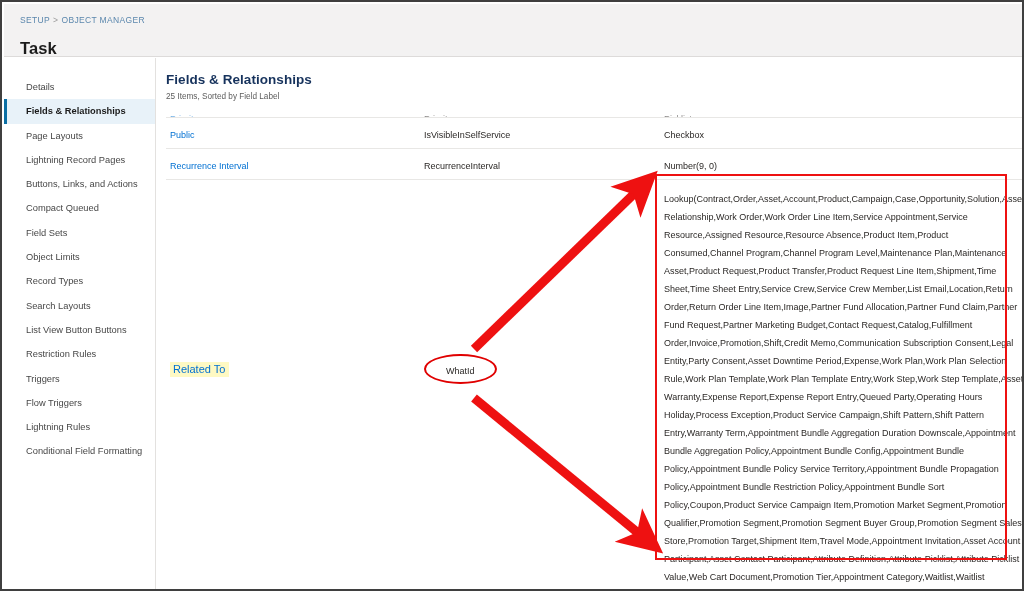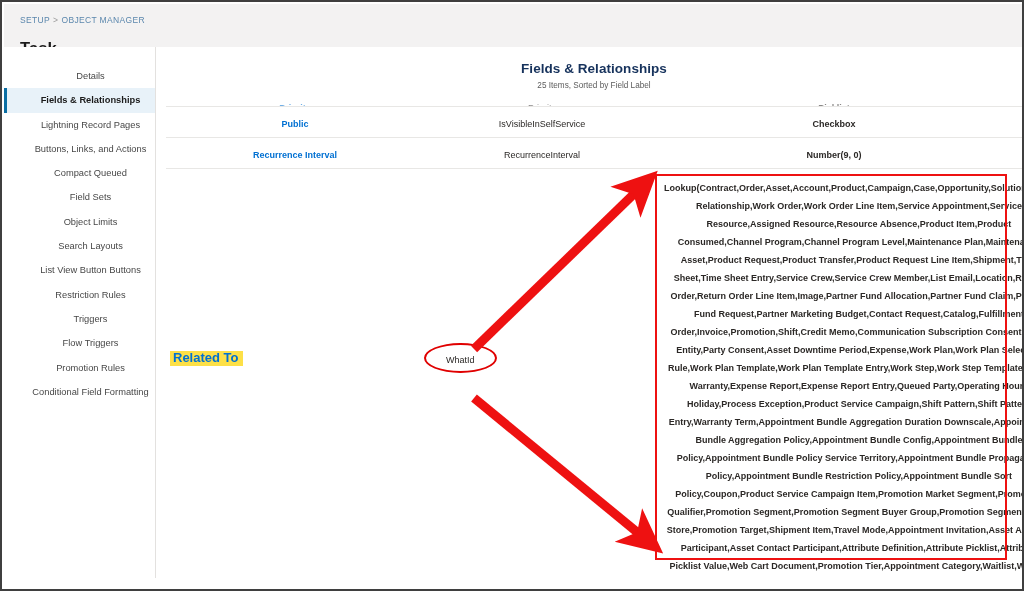--- a/index.html
+++ b/index.html
@@ -48,26 +48,25 @@
     color: #1b1b1b;
     line-height: 22px;
     margin-top: 12px;
     letter-spacing: .1px;
   }
 
   
   .body-area {
     position: absolute;
     left: 2px;
-    top: 45px;
+    top: 56px;
     width: 1018px;
     height: 531px;
     background: #ffffff;
     display: flex;
-    text-align: center;
   }
 
   
   .sidebar {
     width: 152px;
     flex: 0 0 152px;
     background: #ffffff;
     border-right: 1px solid #e3e1df;
     padding-top: 17px;
   }
@@ -123,23 +122,23 @@
     width: 856px;
   }
   .trow {
     position: relative;
     display: flex;
     align-items: flex-start;
     border-top: 1px solid #e8e7e5;
     min-height: 24px;
   }
   .trow.first { border-top: none; }
-  .c-label { width: 258px; flex: 0 0 258px; padding: 6px 4px 6px 4px; font-weight: bold; }
+  .c-label { width: 258px; flex: 0 0 258px; padding: 6px 4px 6px 4px; }
   .c-api   { width: 240px; flex: 0 0 240px; padding: 6px 4px 6px 0; }
-  .c-type  { flex: 1 1 auto; padding: 6px 18px 6px 0; font-weight: bold; }
+  .c-type  { flex: 1 1 auto; padding: 6px 18px 6px 0; }
 
   .field-link {
     font-size: 9px;
     color: #0070d2;
     line-height: 12px;
     cursor: pointer;
   }
   .api-text, .type-text {
     font-size: 9px;
     color: #2b2826;
@@ -160,23 +159,23 @@
   }
 
   
   .trow.tall { min-height: 384px; }
   .trow.tall .c-label,
   .trow.tall .c-api { padding-top: 0; }
 
   
   .hl-yellow {
     display: inline-block;
-    background: #fde047;
+    background: #fef9c3;
     padding: 1px 4px 2px 3px;
-    font-size: 13px;
+    font-size: 11px;
     color: #0070d2;
     line-height: 12px;
   }
 
   
   .whatid-wrap {
     position: relative;
     display: inline-block;
     padding: 6px 22px;
   }
@@ -229,31 +228,33 @@
       <span class="crumb-link">SETUP</span><span class="crumb-sep">&gt;</span><span class="crumb-link">OBJECT MANAGER</span>
     </div>
     <div class="page-title">Task</div>
   </div>
 
   <div class="body-area">
 
     <div class="sidebar">
       <div class="nav-item">Details</div>
       <div class="nav-item active">Fields &amp; Relationships</div>
+      <div class="nav-item">Page Layouts</div>
       <div class="nav-item">Lightning Record Pages</div>
       <div class="nav-item">Buttons, Links, and Actions</div>
       <div class="nav-item">Compact Queued</div>
       <div class="nav-item">Field Sets</div>
       <div class="nav-item">Object Limits</div>
+      <div class="nav-item">Record Types</div>
       <div class="nav-item">Search Layouts</div>
       <div class="nav-item">List View Button Buttons</div>
       <div class="nav-item">Restriction Rules</div>
       <div class="nav-item">Triggers</div>
       <div class="nav-item">Flow Triggers</div>
-      <div class="nav-item">Promotion Rules</div>
+      <div class="nav-item">Lightning Rules</div>
       <div class="nav-item">Conditional Field Formatting</div>
     </div>
 
     <div class="content">
       <div class="content-title">Fields &amp; Relationships</div>
       <div class="content-sub">25 Items, Sorted by Field Label</div>
 
       <div class="table">
 
         <div class="trow first clipped">

